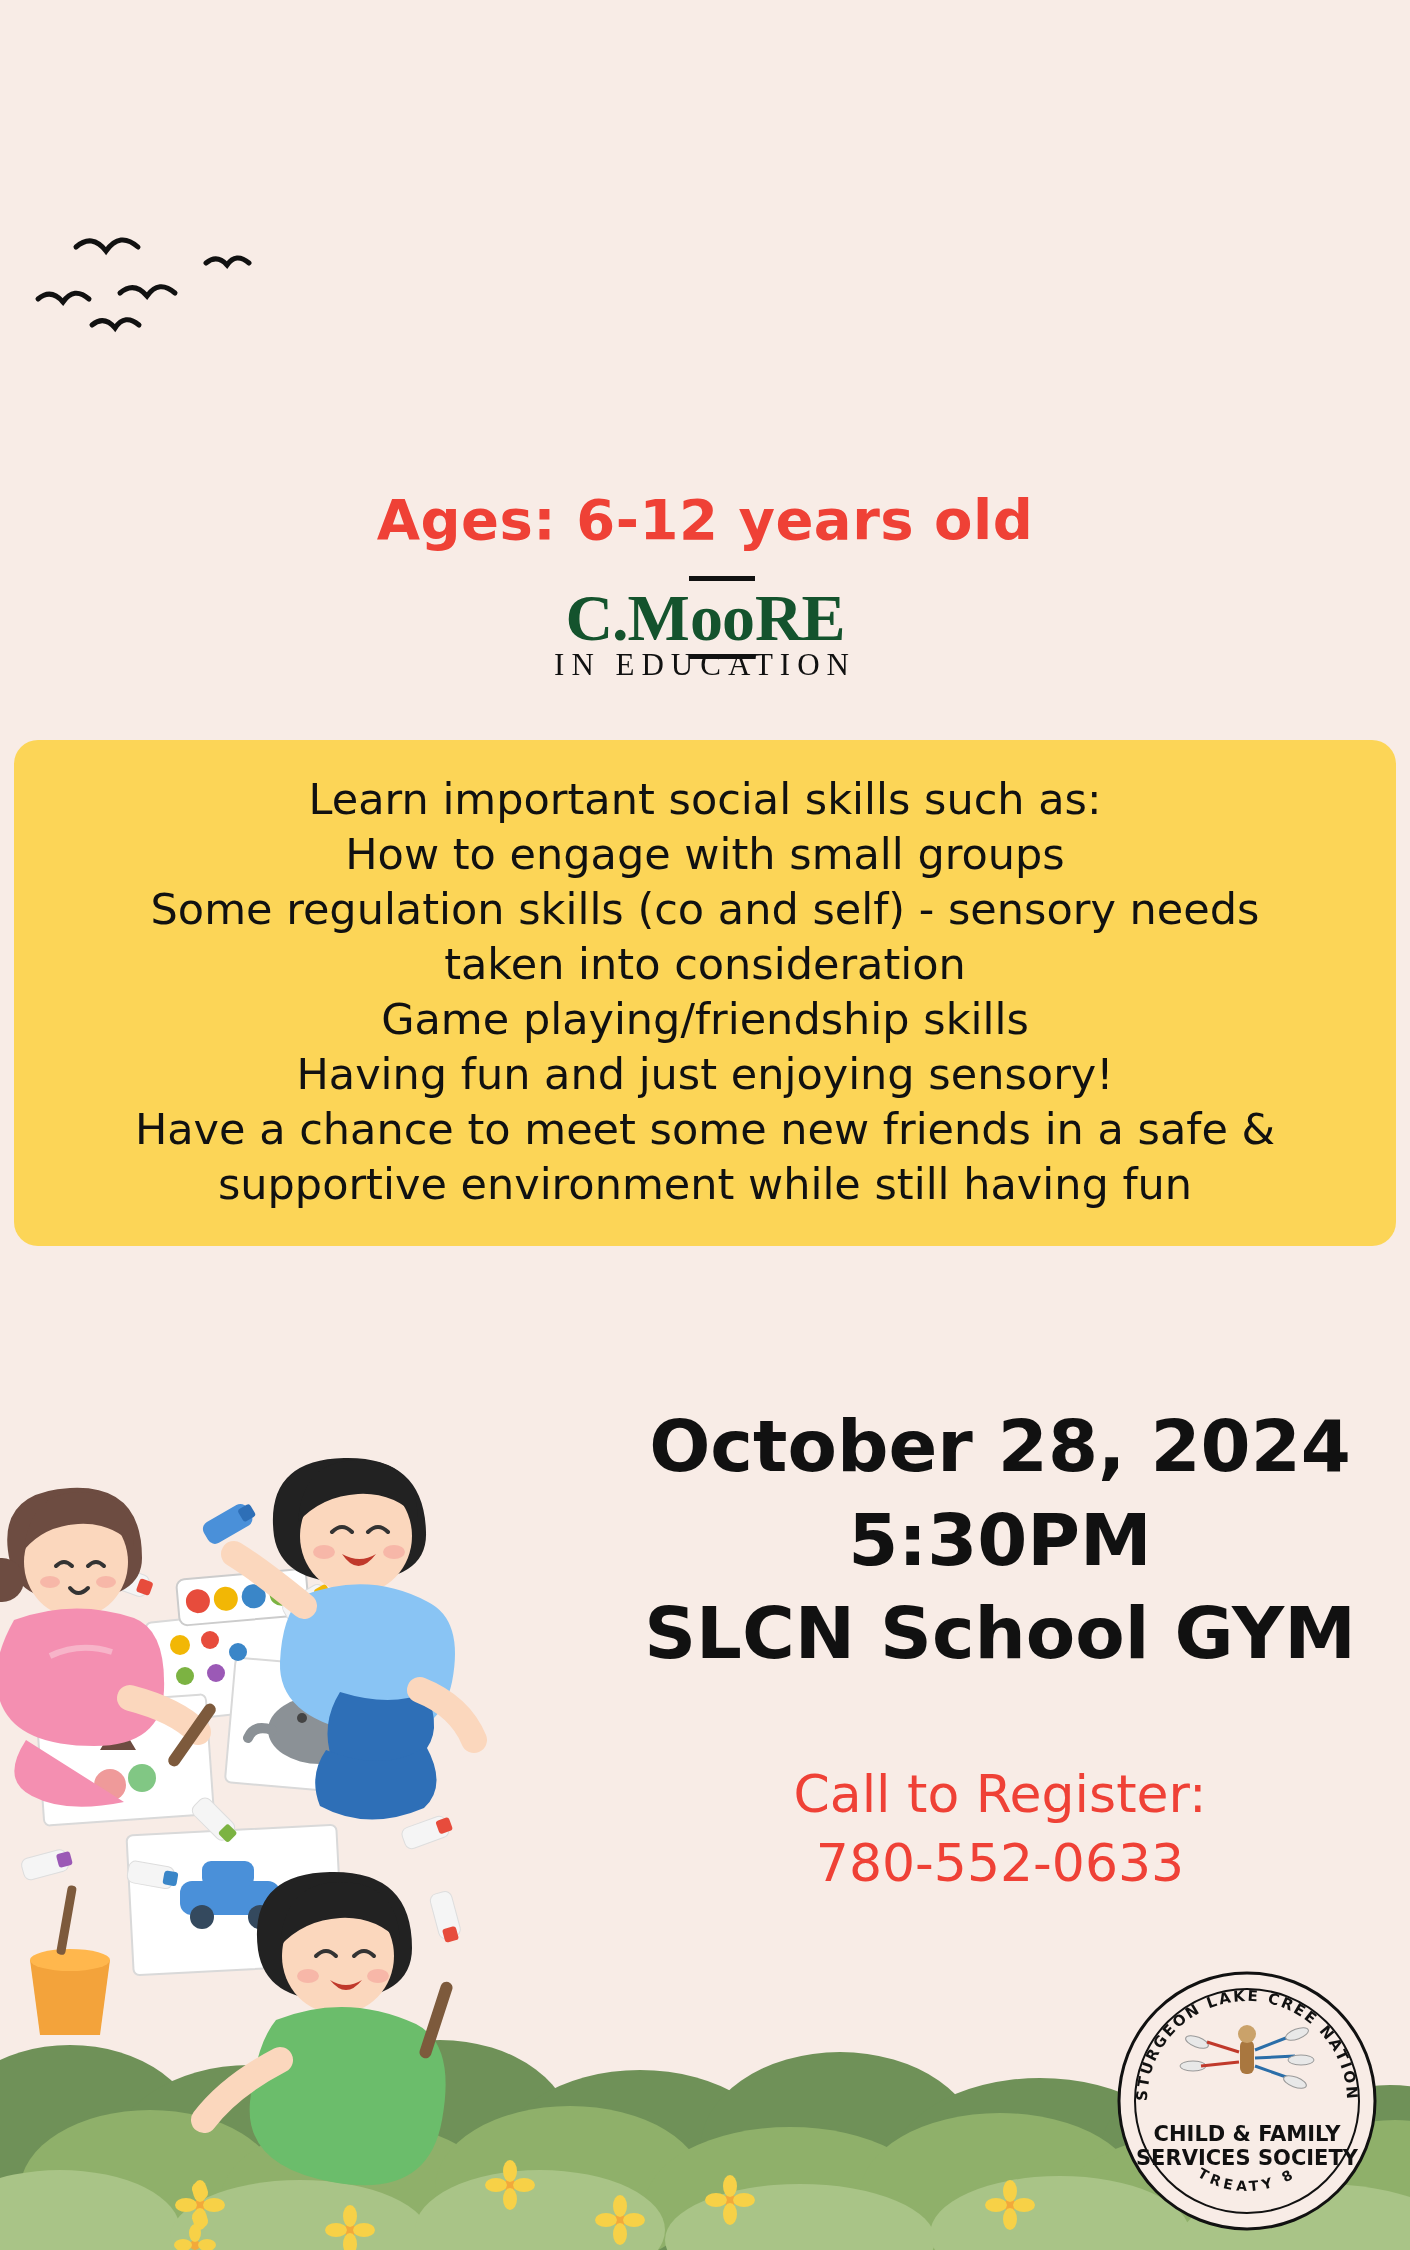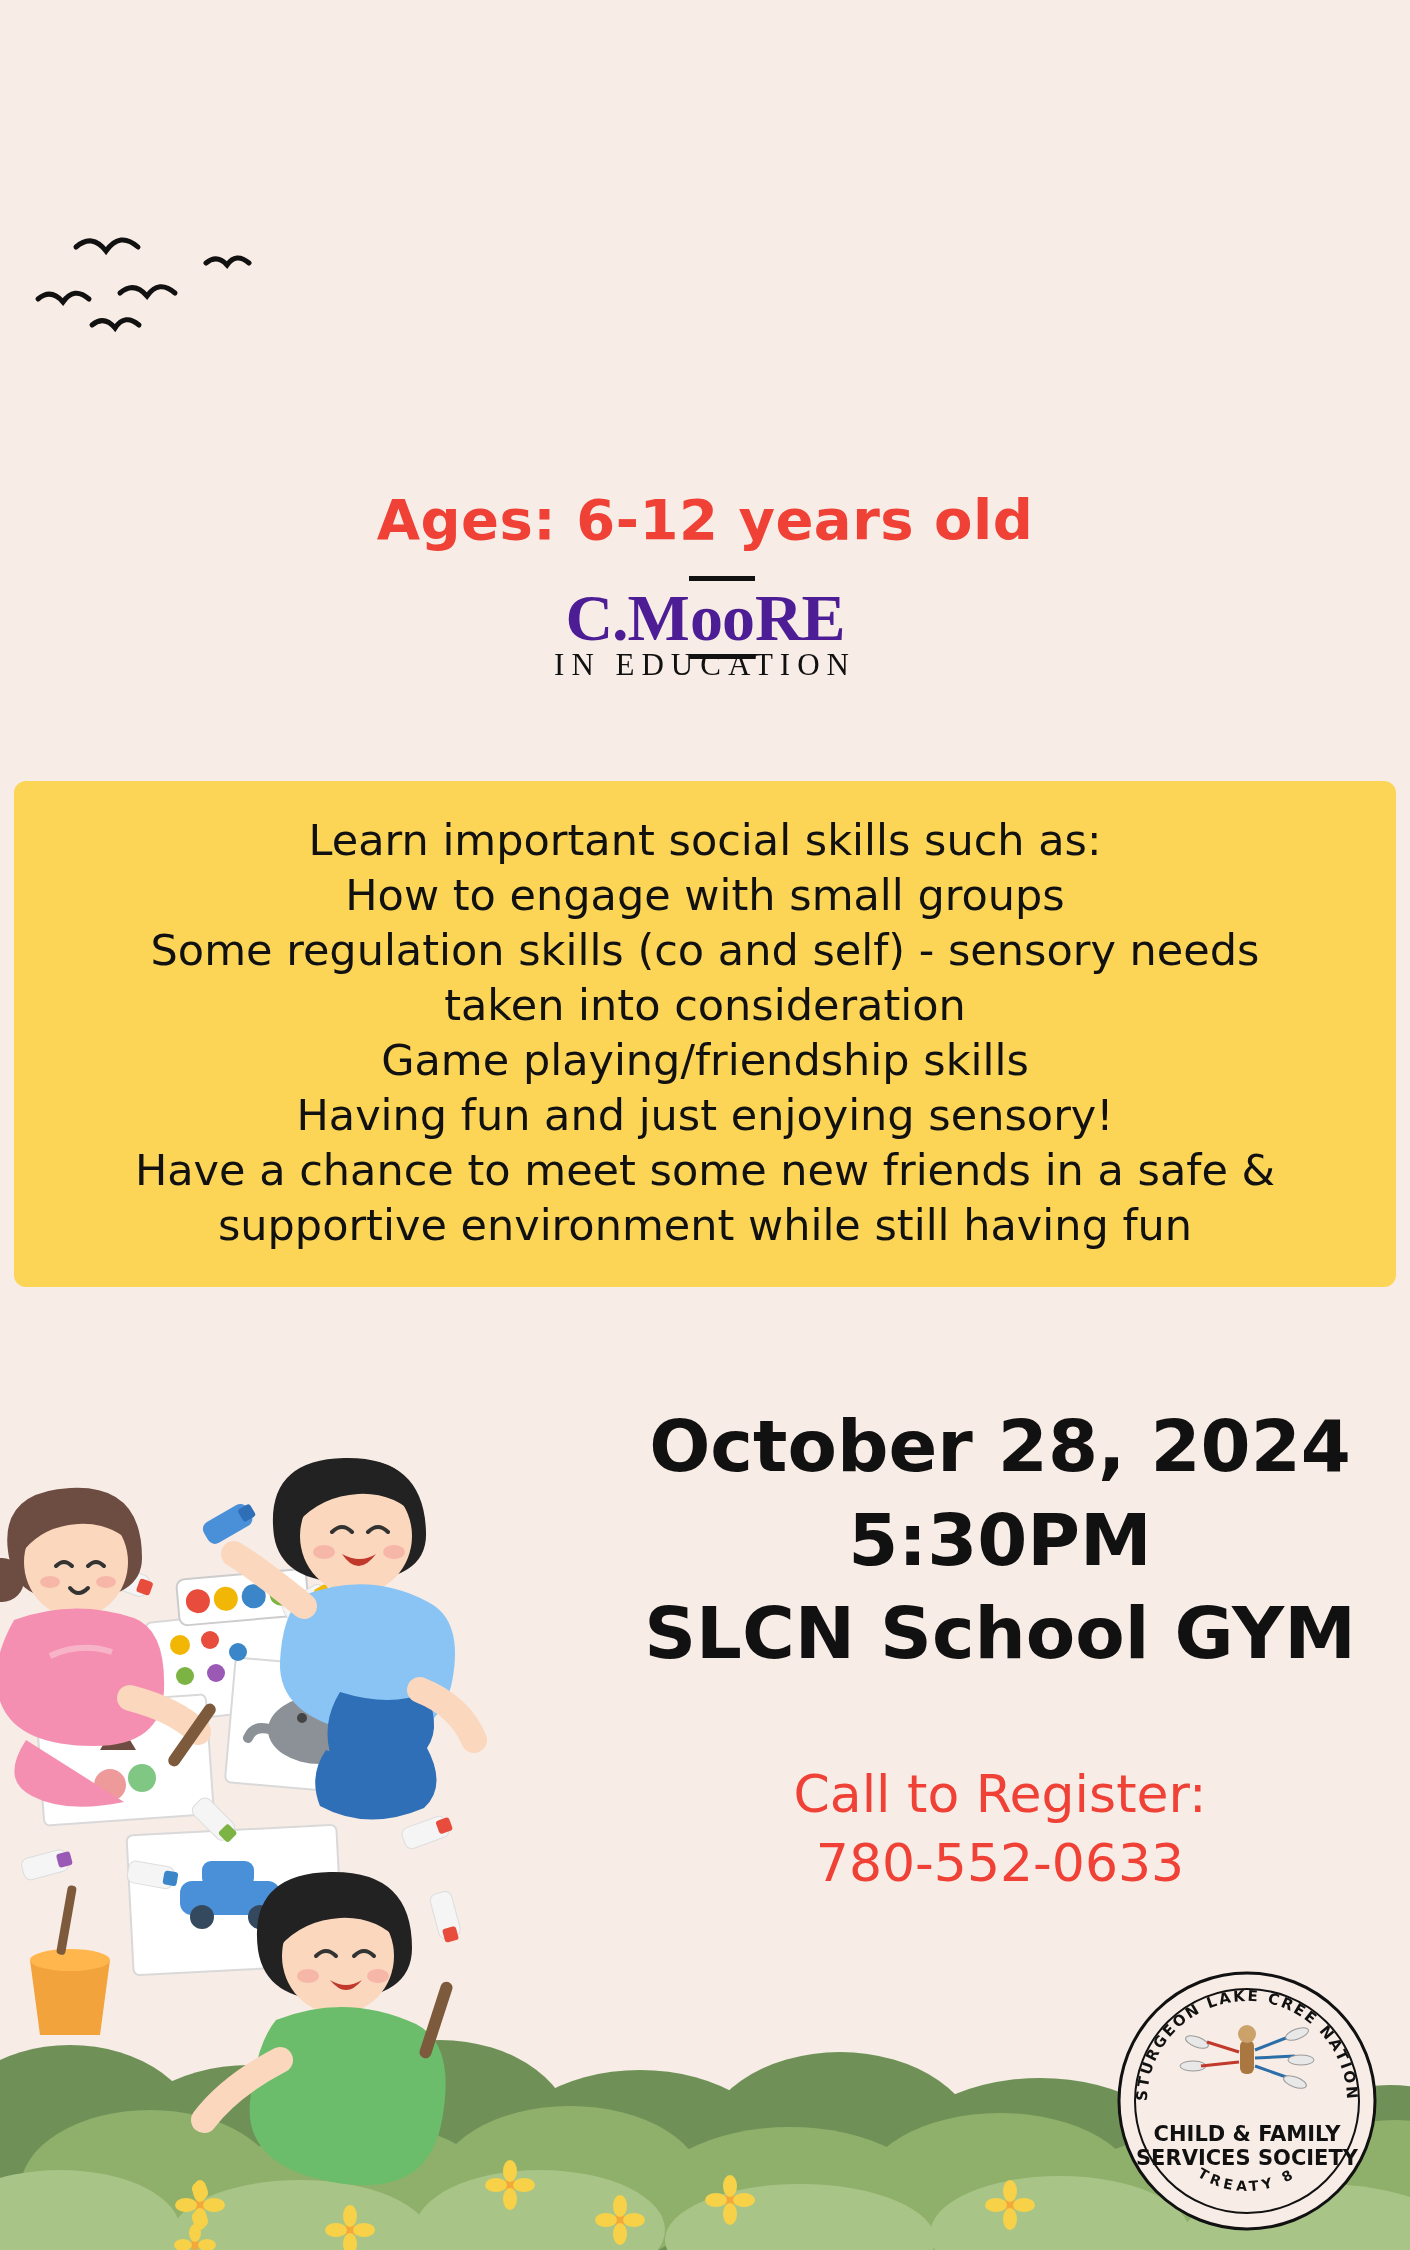--- a/index.html
+++ b/index.html
@@ -77,21 +77,21 @@
     top: 585px;
     left: 0;
     width: 1410px;
     text-align: center;
     z-index: 5;
   }
   .cmoore-main {
     font-family: "Liberation Serif", serif;
     font-weight: 700;
     font-size: 66px;
-    color: #4c1d95;
+    color: #14532d;
     letter-spacing: -1px;
     line-height: 1;
     display: inline-block;
     position: relative;
   }
   .cmoore-main .barred {
     border-top: 5px solid #111;
     border-bottom: 5px solid #111;
     padding: 0 1px;
   }
@@ -103,25 +103,24 @@
     margin-top: -4px;
   }
 
   
   .panel {
     position: absolute;
     top: 740px;
     left: 14px;
     width: 1382px;
     background: #fcd557;
-    border-radius: 12px;
+    border-radius: 24px;
     padding: 32px 30px 34px 30px;
     box-sizing: border-box;
     z-index: 4;
-    margin-top: 41px;
   }
   .panel p {
     margin: 0;
     text-align: center;
     font-family: "DejaVu Sans", sans-serif;
     font-size: 43px;
     line-height: 1.28;
     color: #111;
   }
 

